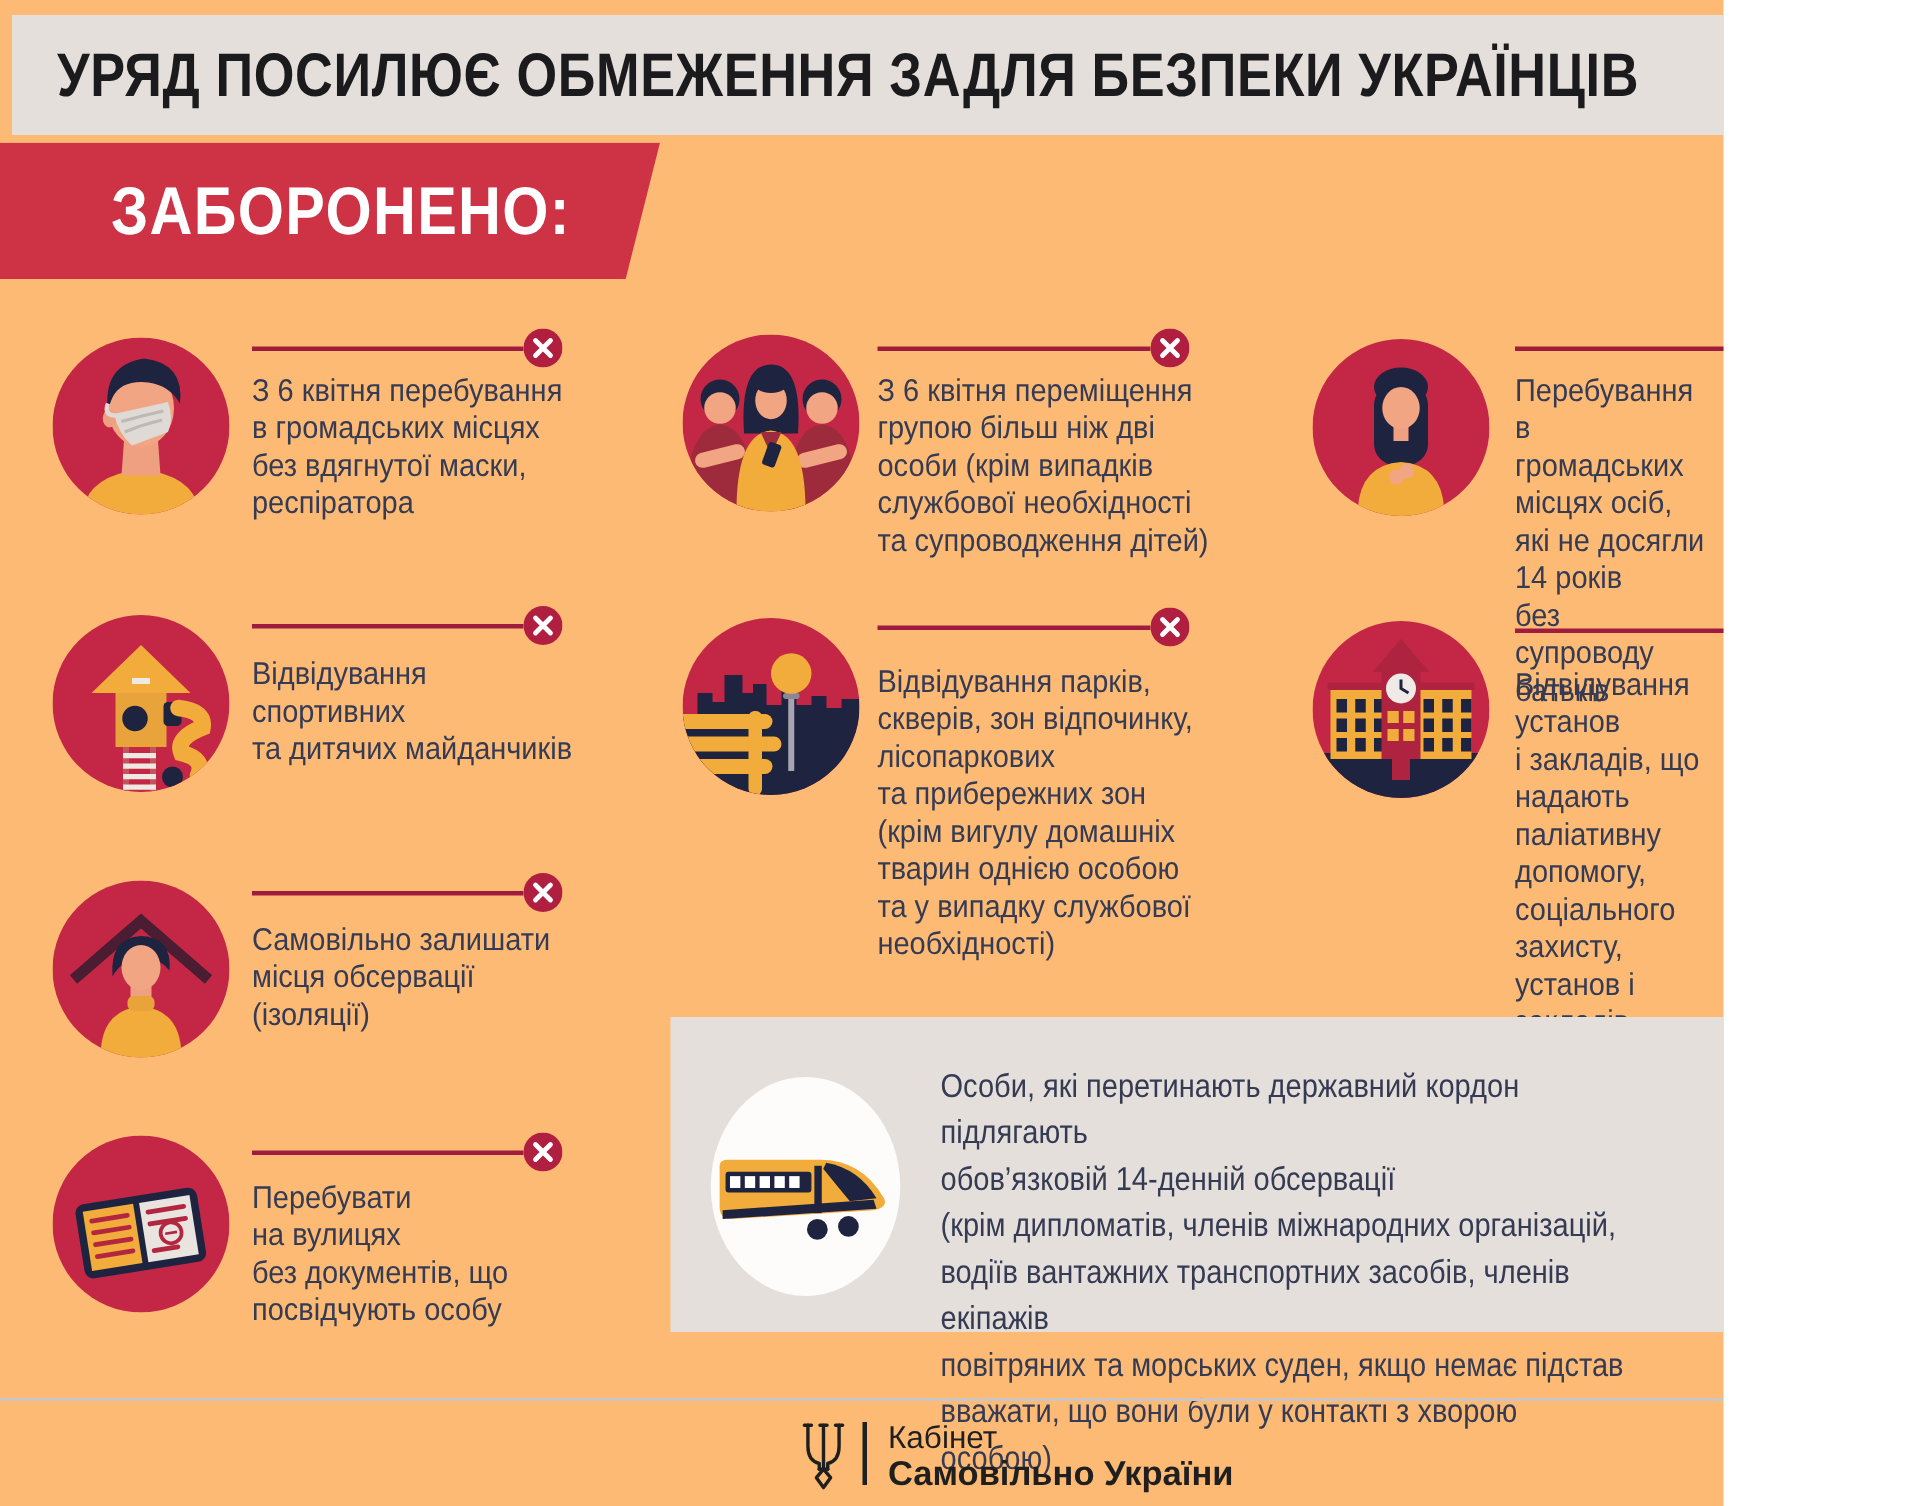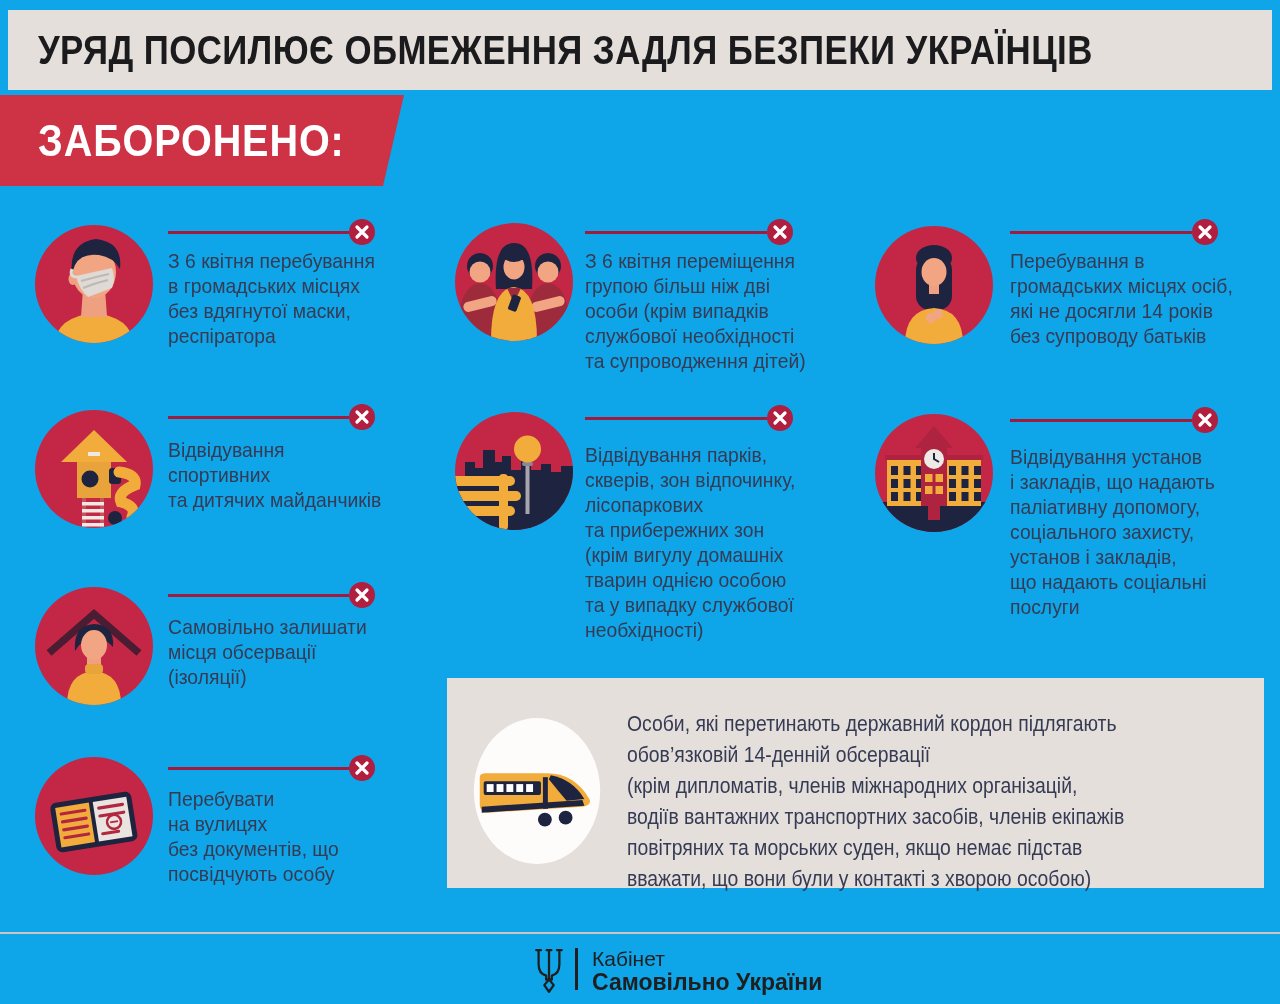--- a/index.html
+++ b/index.html
@@ -1,27 +1,27 @@
 <!DOCTYPE html>
 <html><head>
 <meta charset="utf-8">
 <style>
   html,body{margin:0;padding:0;background:#ffffff;}
-  .poster{position:relative;width:1280px;height:1004px;background:#0ea5e9;overflow:hidden;
+  .poster{position:relative;width:1149px;height:1004px;background:#fdba74;overflow:hidden;
           font-family:"Liberation Sans","DejaVu Sans",sans-serif;}
 
   
   .header-bar{position:absolute;left:8px;top:10px;width:1264px;height:80px;background:#E4DFDB;
               display:flex;align-items:center;}
   .header-bar h1{margin:0 0 0 30px;font-size:41px;font-weight:700;color:#1b1b1d;letter-spacing:.5px;
                  white-space:nowrap;transform:scaleX(.85);transform-origin:left center;}
 
   
   .banner{position:absolute;left:0;top:95px;width:404px;height:91px;background:#CD3245;
-          clip-path:polygon(0 0,100% 0,94.8% 100%,0 100%);display:flex;align-items:center;}
+          clip-path:polygon(0 0,100% 0,94.8% 100%,0 100%);display:flex;align-items:center;padding-left:36px;}
   .banner span{margin-left:38px;font-size:45px;font-weight:700;color:#ffffff;letter-spacing:1px;
                transform:scaleX(.88);transform-origin:left center;white-space:nowrap;}
 
   
   .icon-circle{position:absolute;width:118px;height:118px;}
   .rule{position:absolute;display:flex;align-items:center;height:26px;}
   .rule .line{flex:1;height:3px;background:#A01C3E;}
   .rule svg{flex:0 0 26px;}
   .item-text{position:absolute;font-size:21px;line-height:25px;color:#363B54;white-space:pre-line;
              transform:scaleX(.92);transform-origin:left top;}

